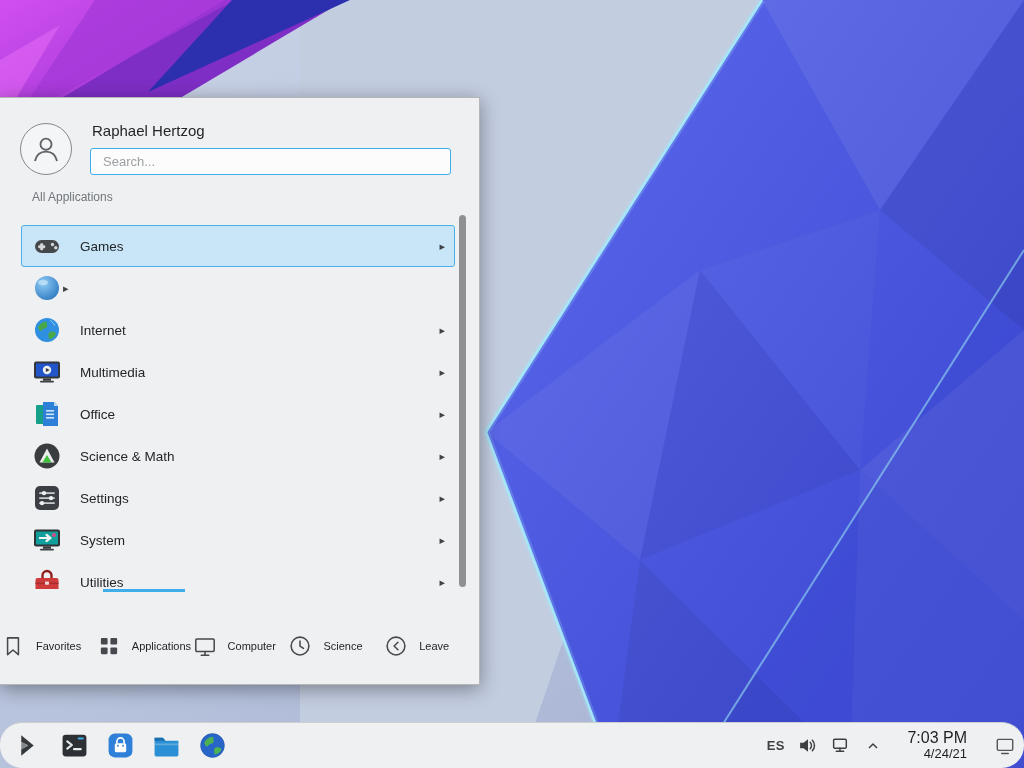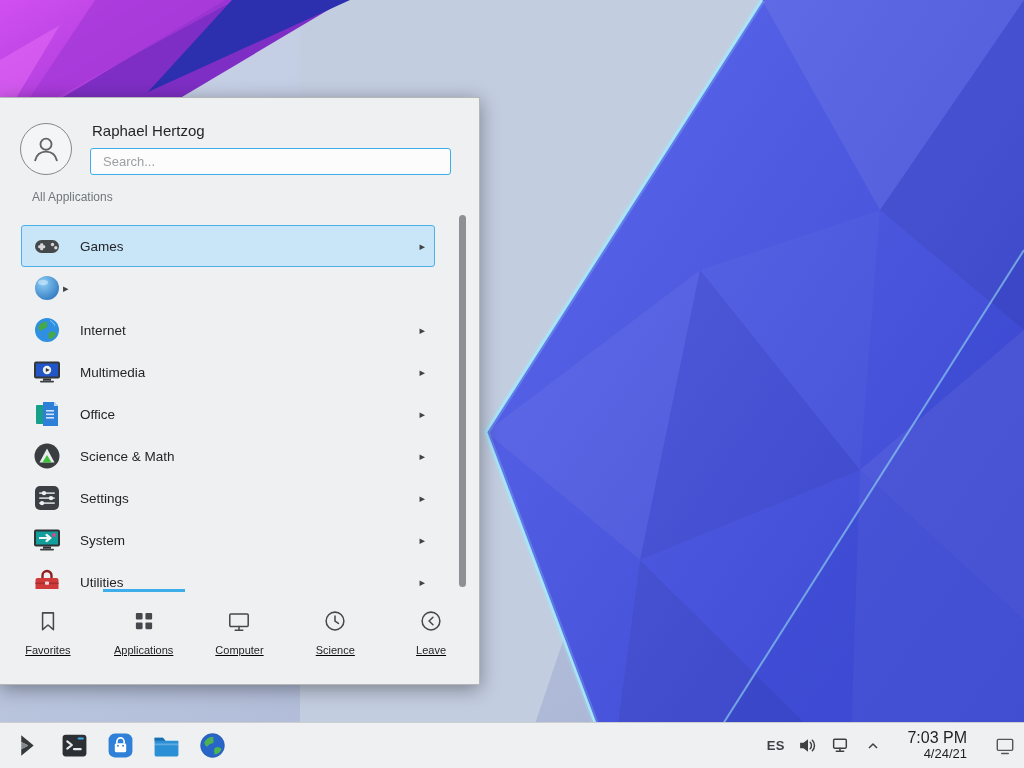--- a/index.html
+++ b/index.html
@@ -29,52 +29,52 @@
     background:#fcfcfc; padding:0 12px; font-size:13px; color:#232629;
     font-family:"Liberation Sans", sans-serif; outline:none;
   }
   .search-input::placeholder { color:#9da0a3; }
 
   .section-label { font-size:12px; color:#70767b; padding:7px 0 5px 32px; }
 
   .app-list { position:relative; flex:1; overflow:hidden; padding-top:16px; }
   .app-item {
     display:flex; align-items:center; height:42px;
-    margin:0 44px 0 21px; padding:0 9px;
+    margin:0 24px 0 21px; padding:0 9px;
     border:1px solid transparent; border-radius:3px; cursor:default;
   }
   .app-item.selected { background:#c9e5f8; border-color:#4cb0e8; }
   .cat-icon { width:32px; height:32px; flex:none; }
   .cat-icon svg { width:32px; height:32px; display:block; }
   .app-label { margin-left:17px; font-size:13.5px; color:#232629; flex:1; }
   .sub-arrow { color:#3f4346; font-size:11px; line-height:1; }
 
   .scrollbar-thumb {
     position:absolute; right:13px; top:6px; width:7px; height:372px;
     background:#8e9194; border-radius:3.5px;
   }
 
   .tabbar { height:95px; display:flex; position:relative; }
   .tab {
-    flex:1; display:flex; flex-direction:column; align-items:center;
-    padding-top:19px; gap:10px; position:relative; cursor:default;text-decoration:underline;
+    flex:1; display:flex; flex-direction:row; align-items:center;
+    padding-top:19px; gap:10px; position:relative; cursor:default;
   }
   .tab.active::before {
     content:""; position:absolute; top:0; left:7px; right:7px; height:3px;
     background:#3daee9;
   }
   .tab-icon { width:26px; height:26px; }
   .tab-icon svg { width:26px; height:26px; display:block; }
   .tab-label { font-size:11px; color:#232629; }
 
   
   .taskbar {
     position:absolute; left:0; bottom:0; width:1024px; height:46px;
     background:#eff0f1; border-top:1px solid #cdced0;
-    display:flex; align-items:center; padding:0 4px 0 8px; z-index:6;
+    display:flex; align-items:center; padding:0 4px 0 8px; z-index:6;border-radius:22px;
   }
   .task-icon {
     width:40px; height:40px; margin-right:6px;
     display:flex; align-items:center; justify-content:center; border-radius:3px;
   }
   .task-icon svg { width:29px; height:29px; display:block; }
 
   .tray { margin-left:auto; display:flex; align-items:center; gap:11px; }
   .kbd-layout { font-size:13px; font-weight:bold; color:#3e4246; letter-spacing:.5px; }
   .tray-icon { width:22px; height:22px; display:flex; align-items:center; justify-content:center; }

